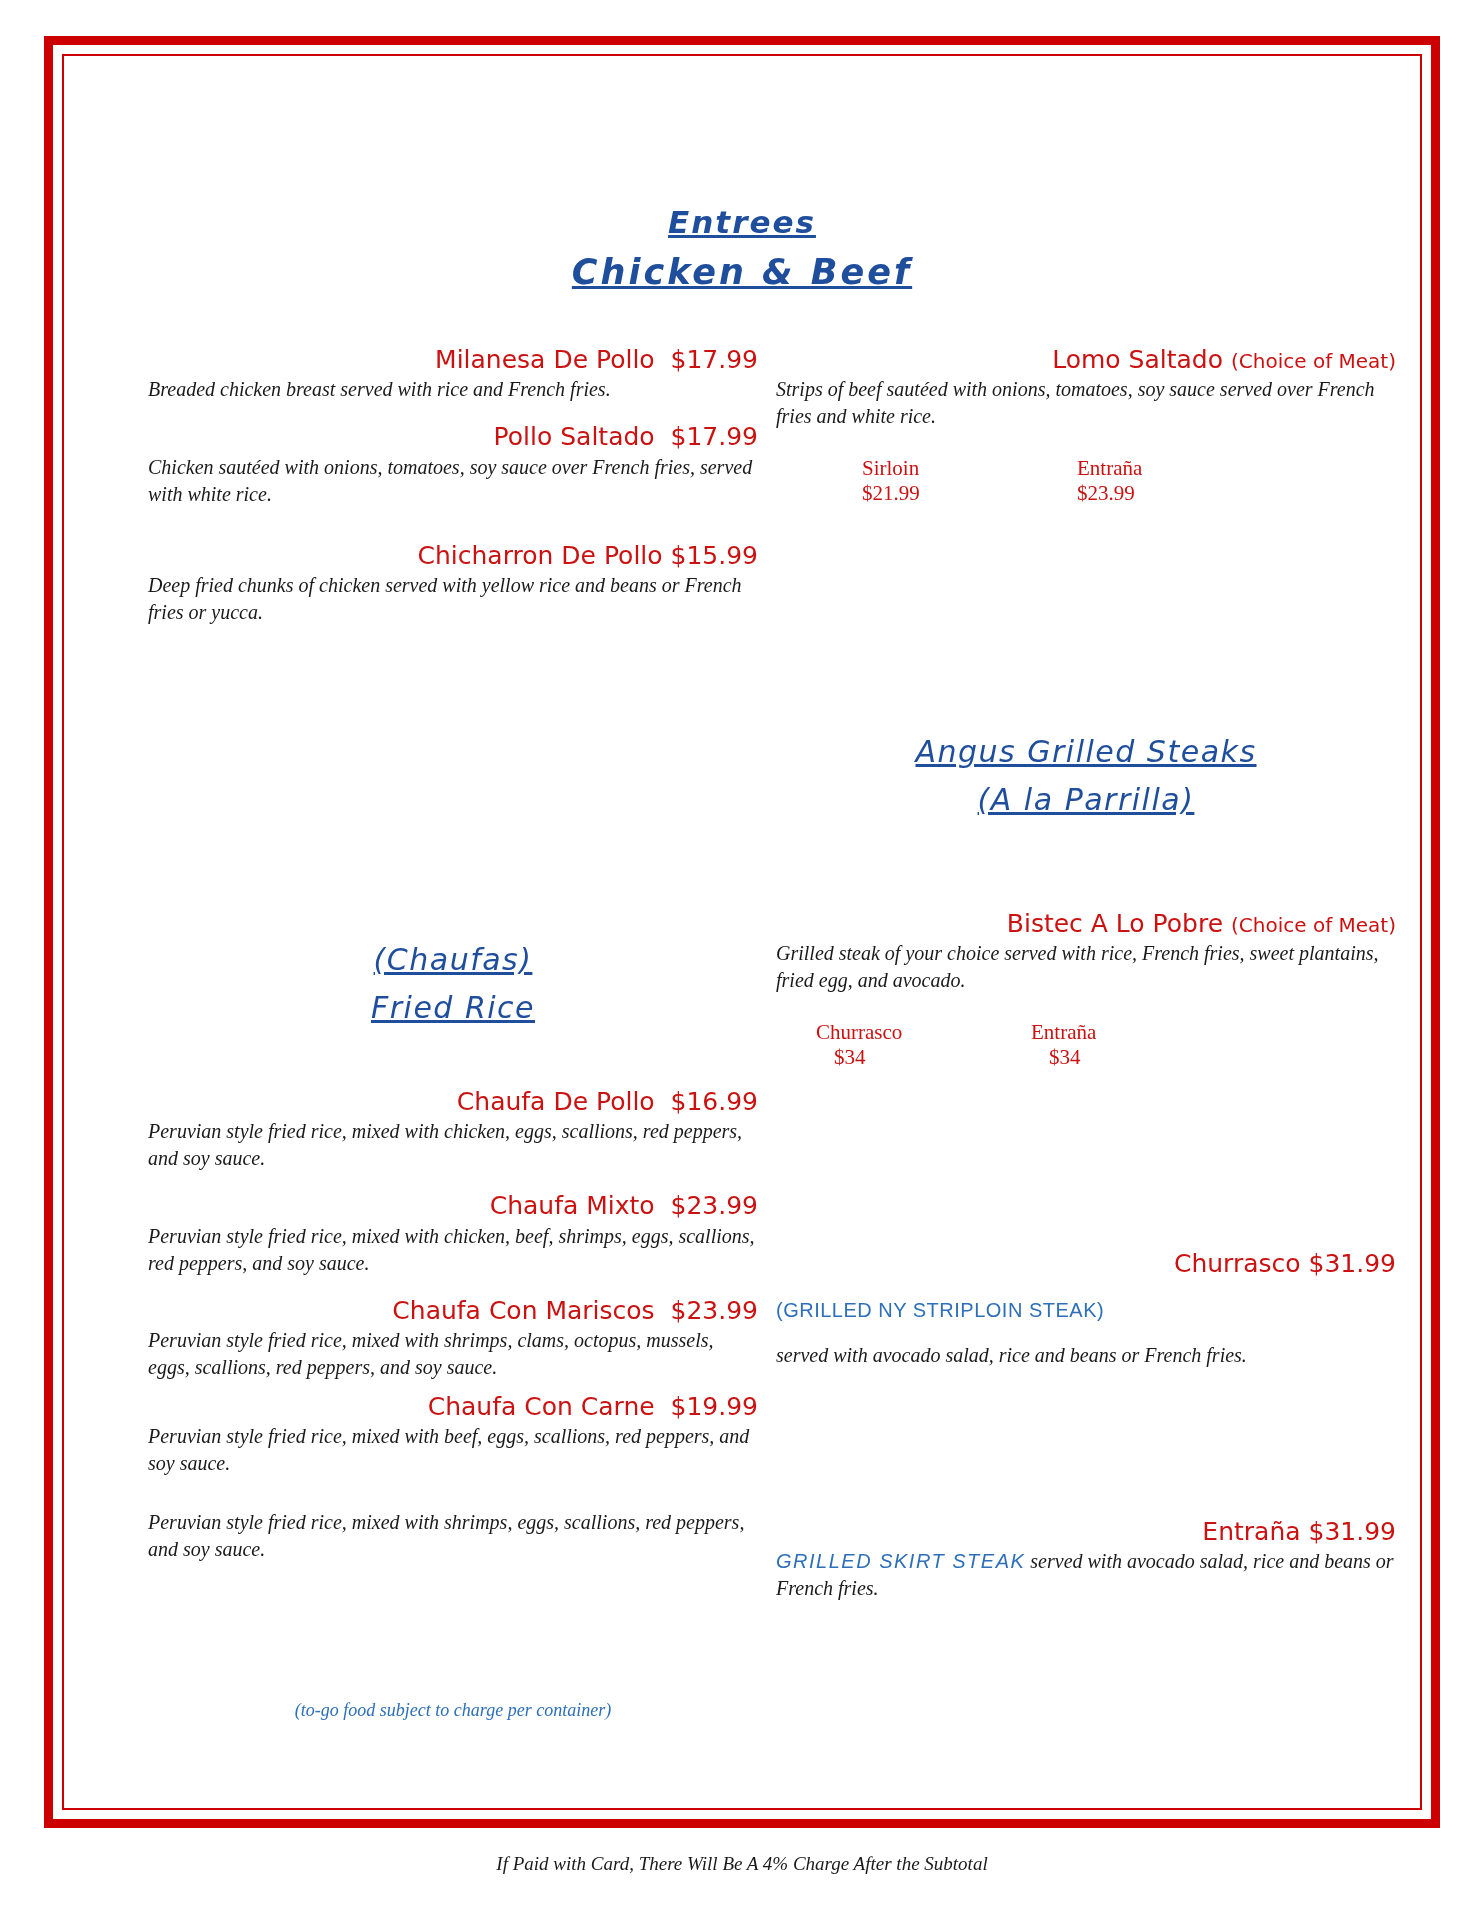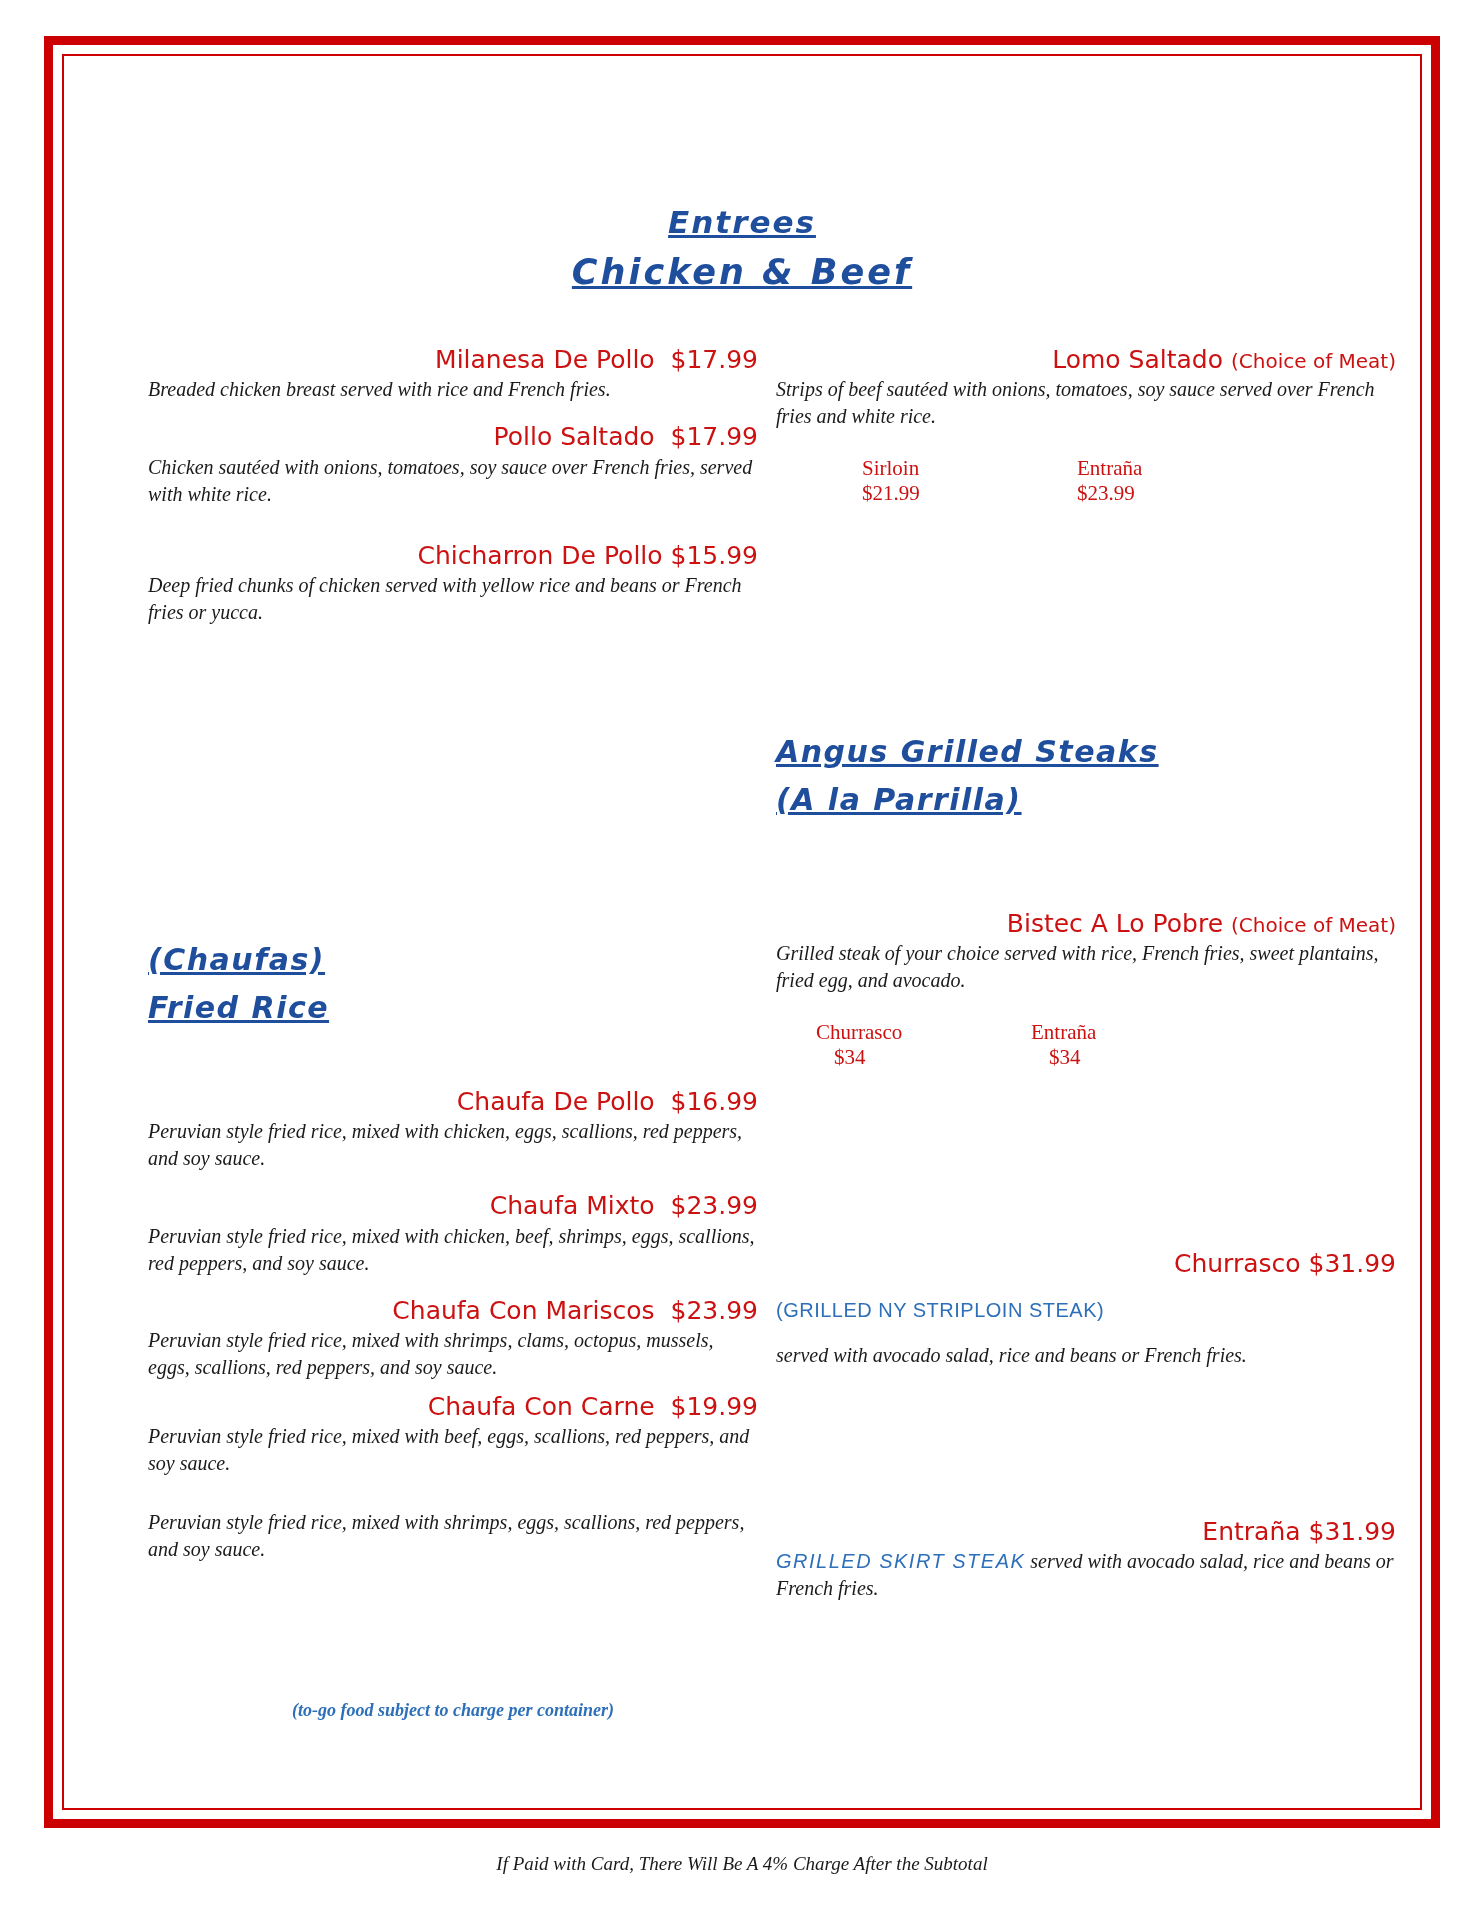--- a/index.html
+++ b/index.html
@@ -122,22 +122,23 @@
     text-align: left;
     font-family: Liberation Serif, serif;
   }
   .price-pair .cell .label { display: block; }
   .price-pair .cell .val { display: block; }
 
   .sub-title {
     color: #1f4e9c;
     font-family: "DejaVu Sans", sans-serif;
     font-style: italic;
-    font-weight: bold;
+    font-weight: normal;
     text-decoration: underline;
+    text-align: center;
     font-size: 30px;
     letter-spacing: 1.5px;
     line-height: 1.6;
   }
 
   .steak-head {
     position: absolute;
     left: 712px;
     top: 672px;
     width: 620px;
@@ -162,21 +163,20 @@
 
   .footnote {
     position: absolute;
     left: 84px;
     width: 610px;
     text-align: center;
     color: #2d6fb8;
     font-family: "Liberation Serif", serif;
     font-style: italic;
     font-size: 18px;
-    font-weight: bold;
   }
 
   .card-note {
     position: absolute;
     left: 0; right: 0;
     top: 1853px;
     text-align: center;
     color: #1a1a1a;
     font-family: "Liberation Serif", serif;
     font-style: italic;

